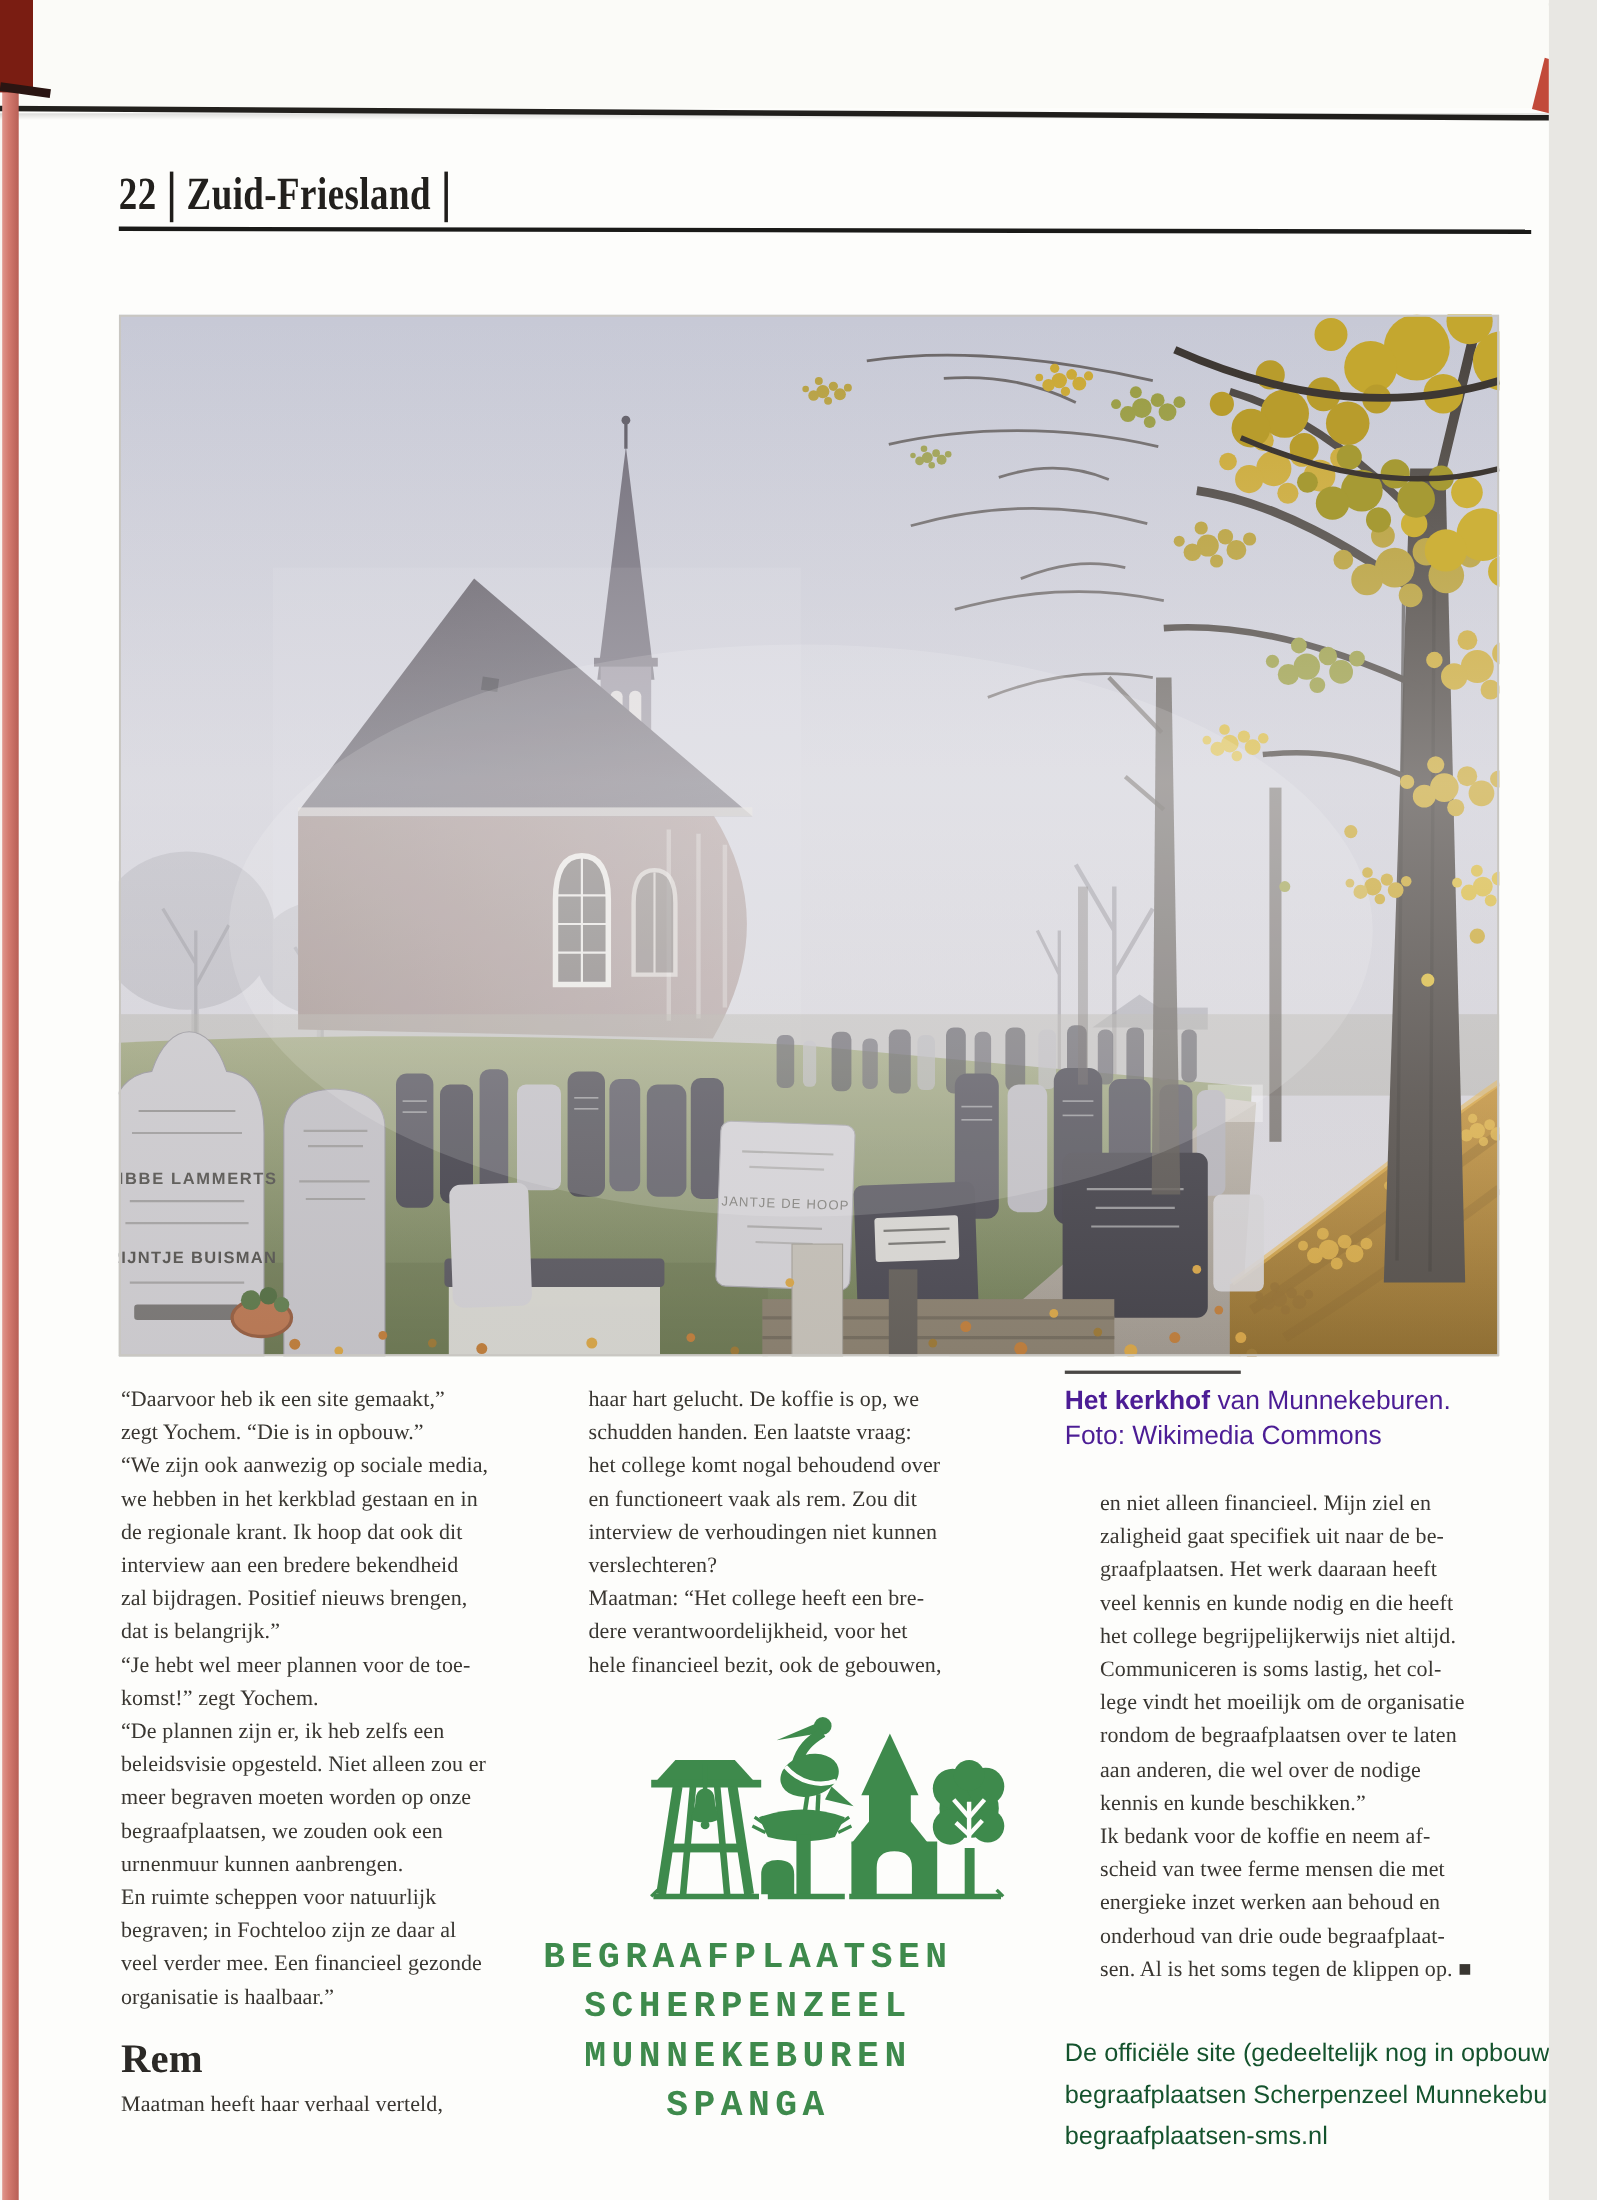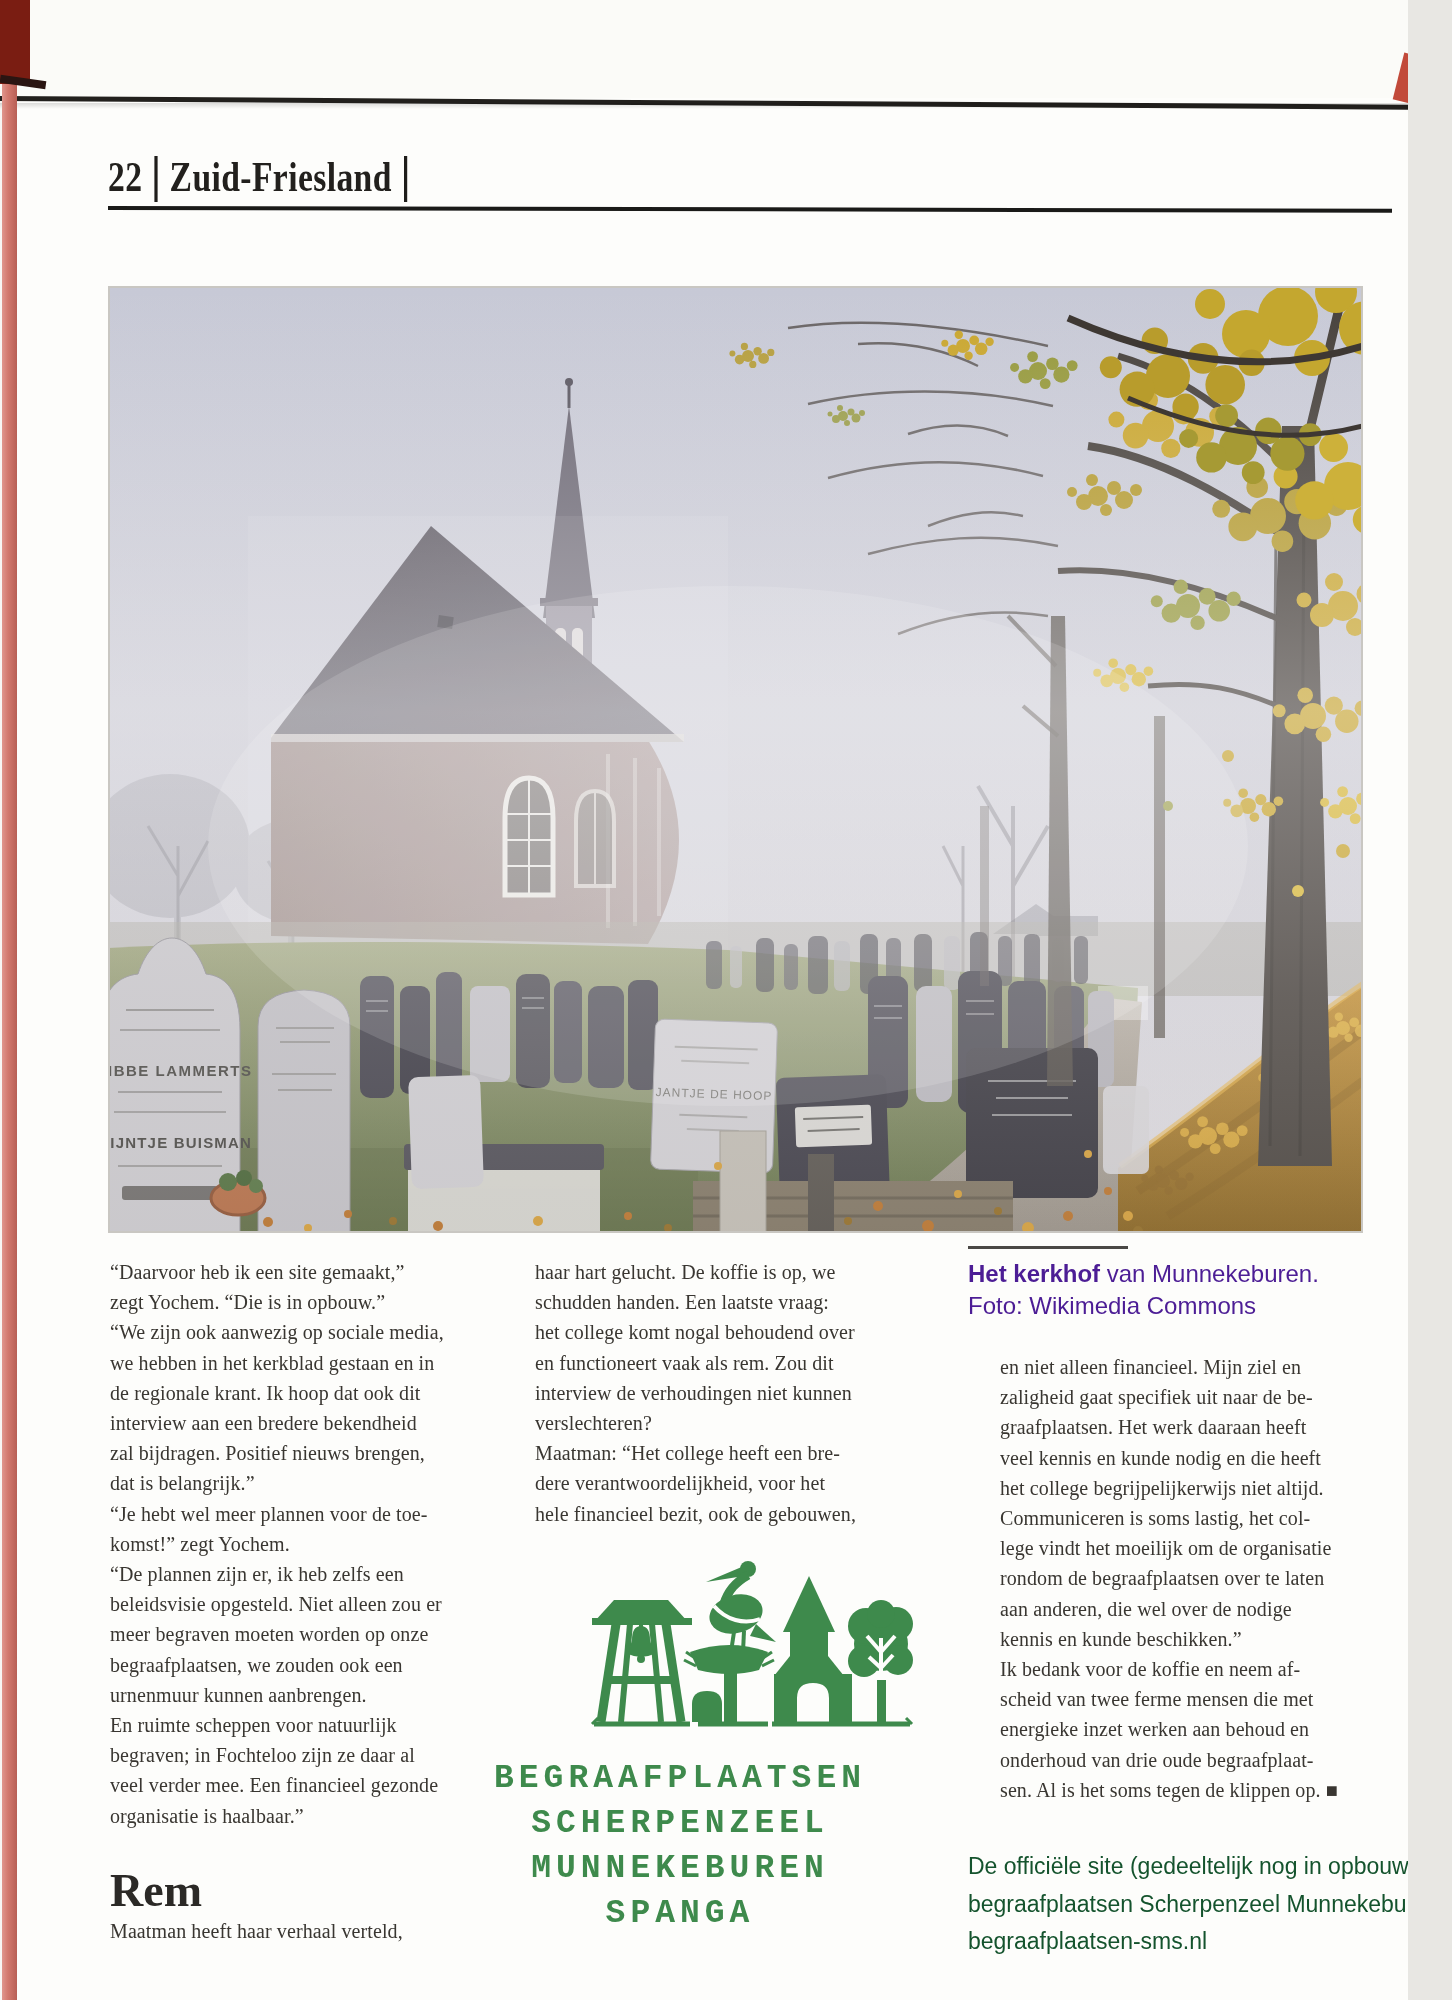--- a/index.html
+++ b/index.html
@@ -37,21 +37,21 @@
            font-family:"Liberation Sans",sans-serif;font-size:24px;line-height:32px;}
   .caption-rule{width:160px;height:3px;background:#4a4845;margin-bottom:9px;}
   .caption .lead{font-weight:700;}
 
   
   .col{position:absolute;font-size:20px;line-height:30.2px;color:#393631;letter-spacing:.1px;}
   .col .tline{white-space:nowrap;}
   .col1{left:110px;top:1257px;width:400px;}
   .col2{left:535px;top:1257px;width:380px;}
   .col3{left:1000px;top:1352px;width:430px;}
-  .subhead{font-weight:700;font-size:46px;line-height:40px;color:#2b2926;margin-top:40px;margin-bottom:5px;}
+  .subhead{font-weight:700;font-size:37px;line-height:40px;color:#2b2926;margin-top:22px;margin-bottom:5px;}
 
   
   .site-note{position:absolute;left:968px;top:1848px;width:432px;color:#14532d;
              font-family:"Liberation Sans",sans-serif;font-size:23px;line-height:37.5px;}
   .site-note .tline{white-space:nowrap;}
 
   
   .logo-block{position:absolute;left:430px;top:1556px;width:500px;text-align:center;}
   .logo-graphic{margin-left:142px;width:330px;height:176px;}
   .logo-lines{margin-top:20px;}

